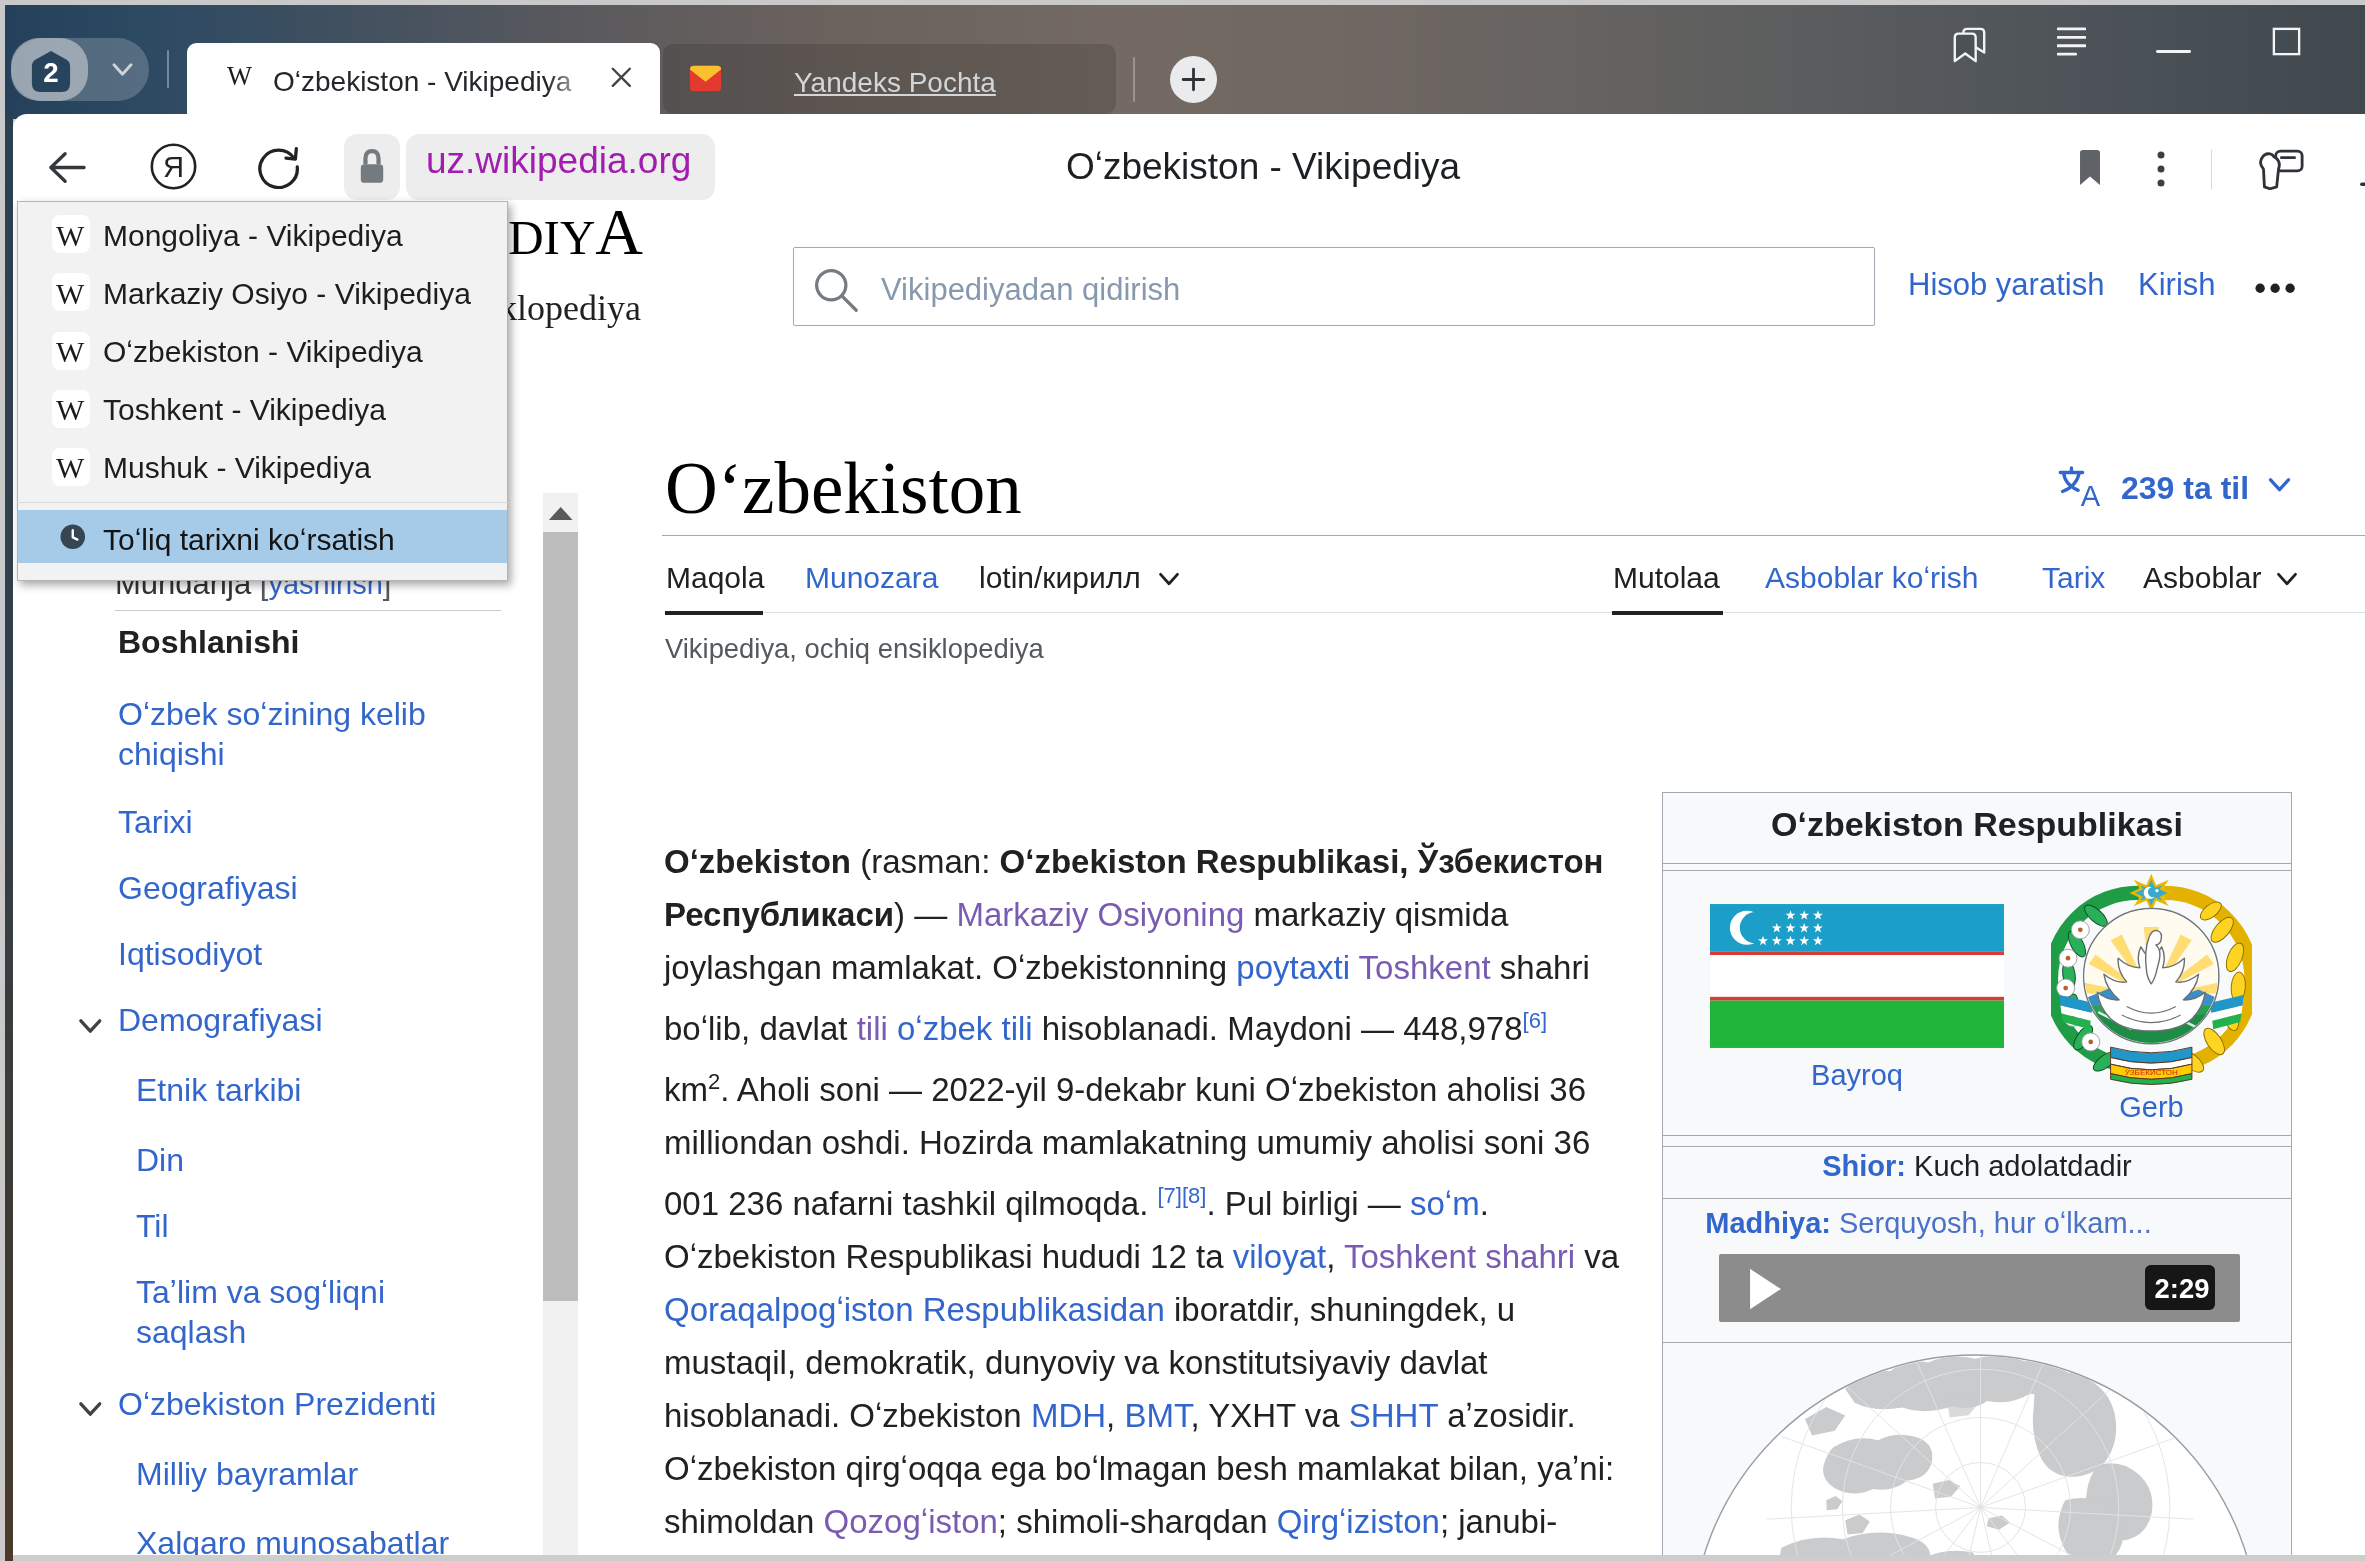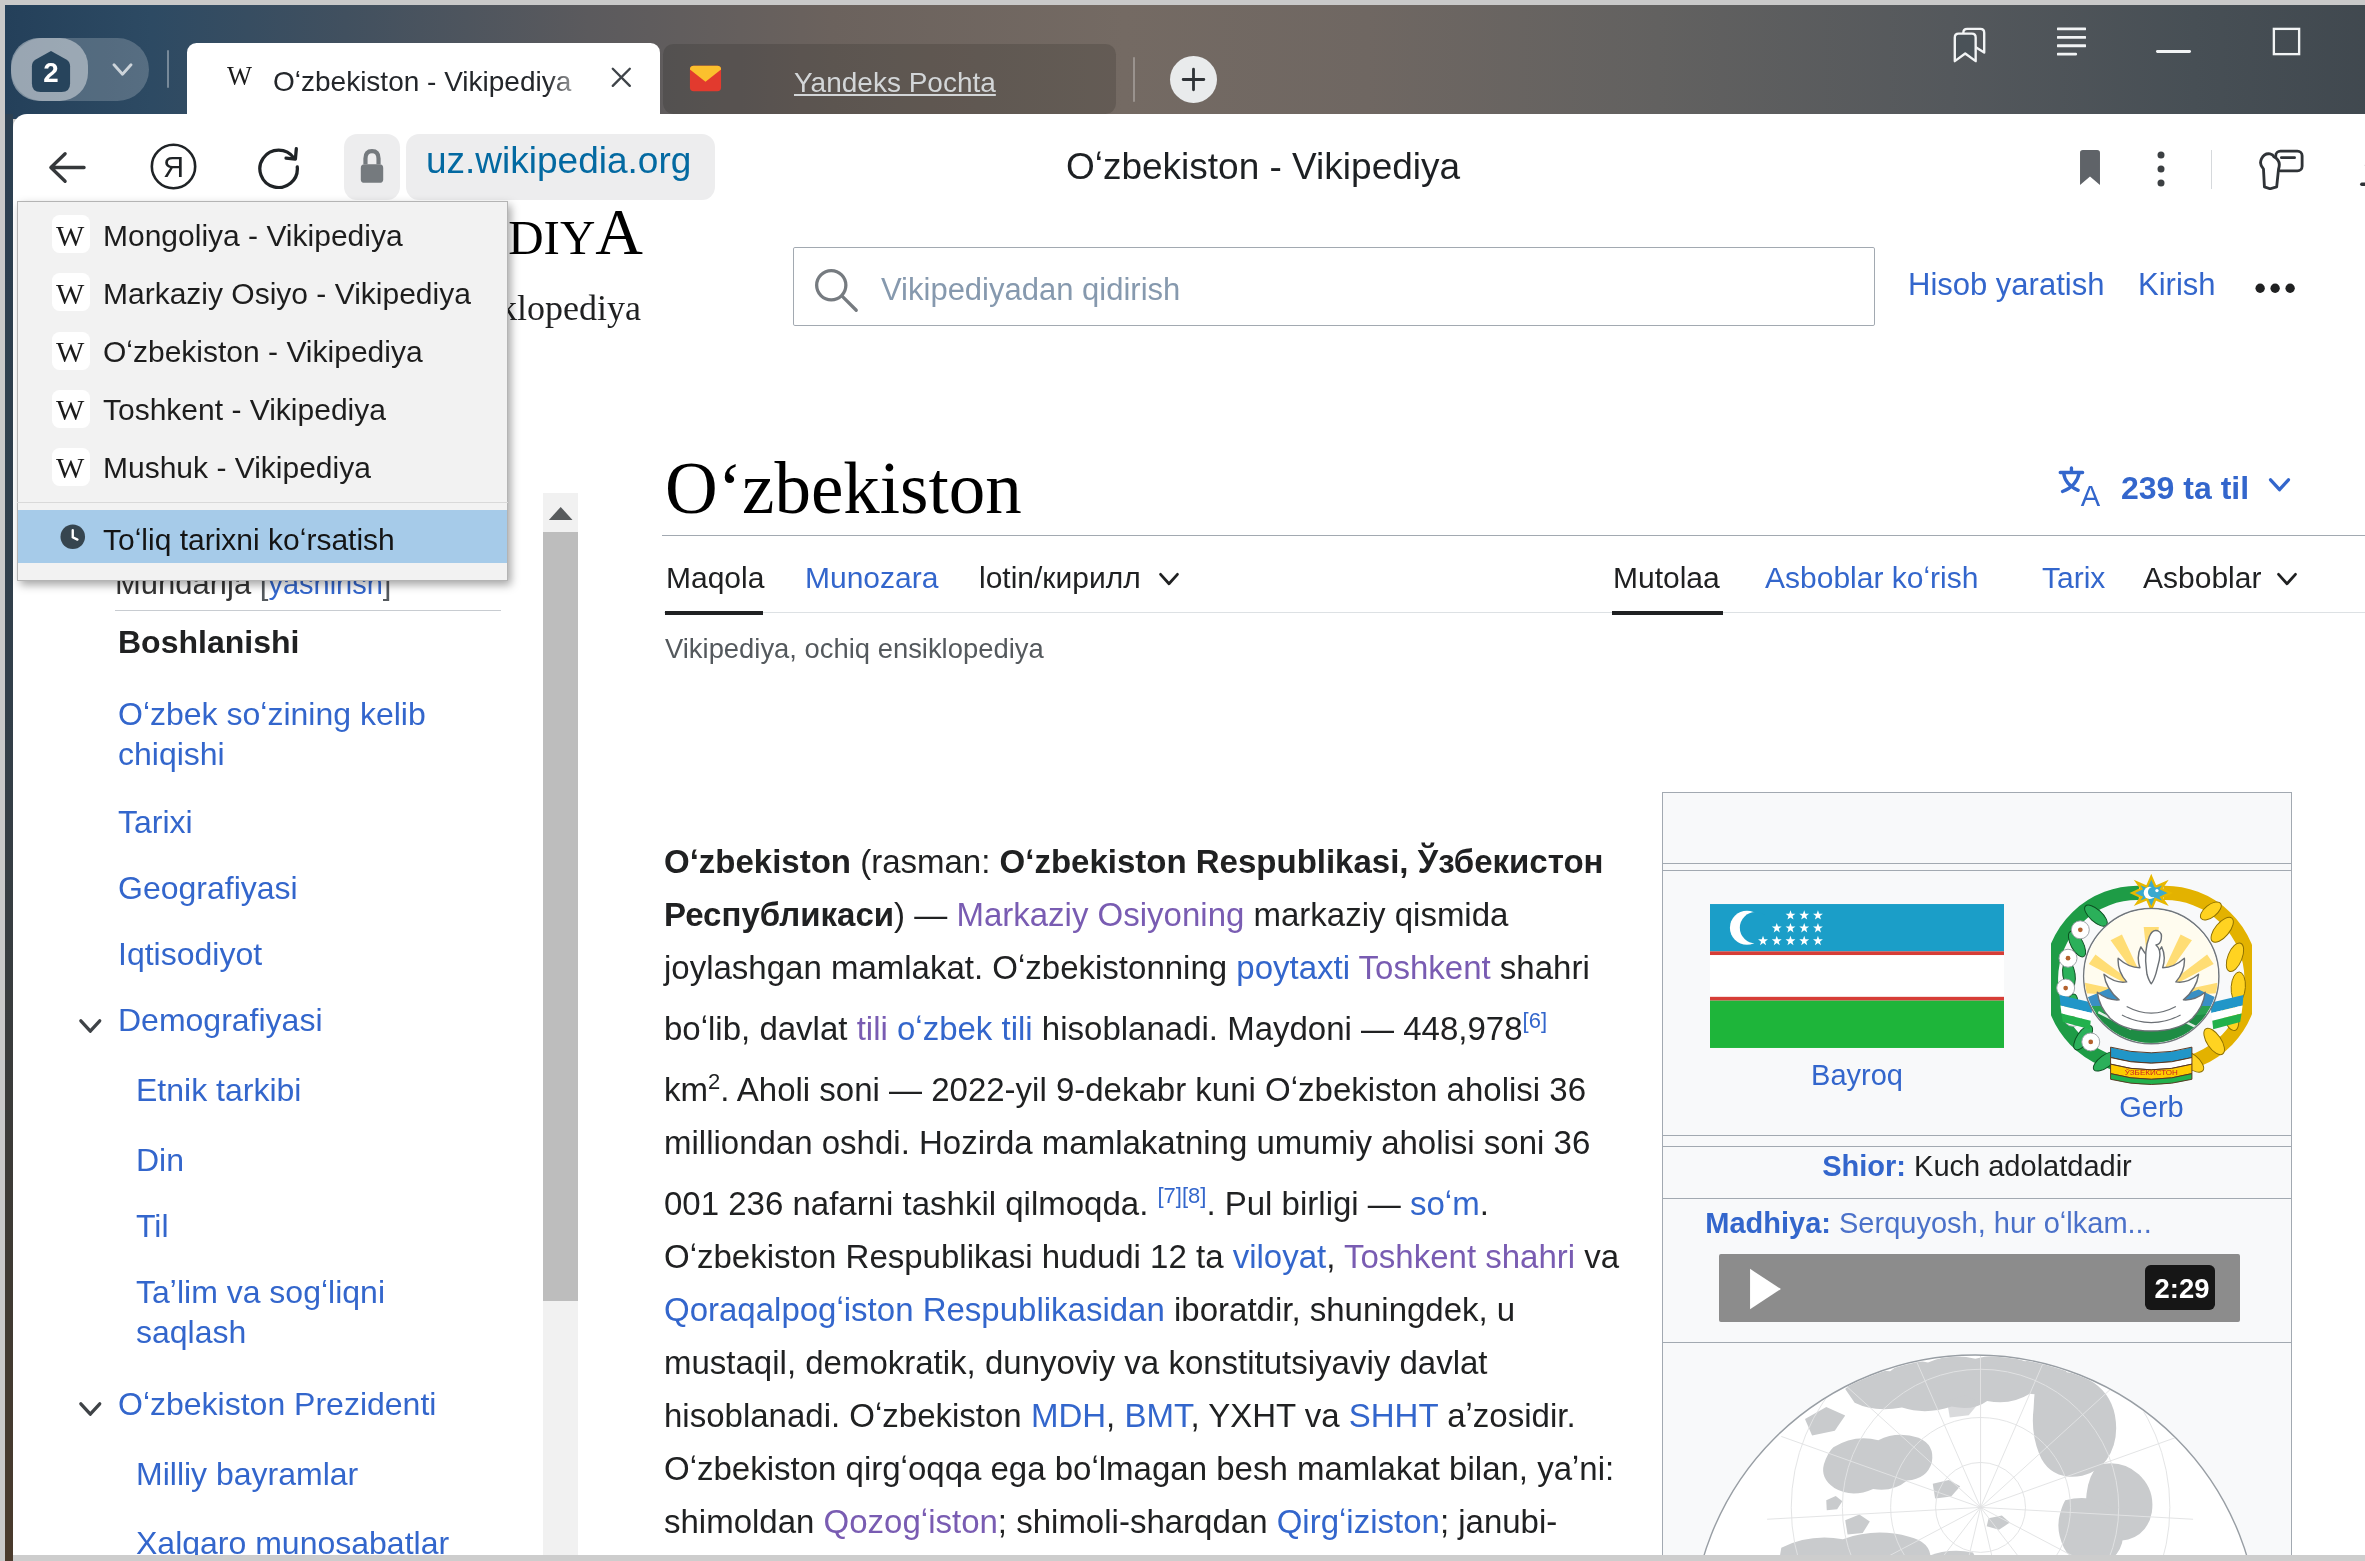--- a/index.html
+++ b/index.html
@@ -73,21 +73,21 @@
 <svg class="abs" style="left:257px;top:145px;" width="44" height="44" viewBox="0 0 94 94">
  <path d="M79 28 A40 40 0 1 0 86 47" fill="none" stroke="#1f2326" stroke-width="7" stroke-linecap="round"></path>
  <path d="M62 28 L82 30 L84 8" fill="none" stroke="#1f2326" stroke-width="7" stroke-linecap="round" stroke-linejoin="round"></path>
 </svg>
 <div class="abs" style="left:344px;top:134px;width:56px;height:66px;background:#ededee;border-radius:13.2px;"></div>
 <svg class="abs" style="left:358px;top:148px;" width="28" height="38" viewBox="0 0 60 80">
  <rect x="6" y="34" width="48" height="40" rx="8" fill="#757a7e"></rect>
  <path d="M16 34 L16 22 Q16 6 30 6 Q44 6 44 22 L44 34" fill="none" stroke="#757a7e" stroke-width="9"></path>
 </svg>
 <div class="abs" style="left:406px;top:134px;width:309px;height:66px;background:#ededee;border-radius:13.2px;"></div>
-<div class="abs" style="left:426px;top:142px;font-size:37px;line-height:1;color:#0369a1;">uz.wikipedia.org</div>
+<div class="abs" style="left:426px;top:142px;font-size:37px;line-height:1;color:#a21caf;">uz.wikipedia.org</div>
 <div class="abs" style="left:965px;top:148px;width:596px;text-align:center;font-size:37px;line-height:1;color:#1d2023;">Oʻzbekiston - Vikipediya</div>
 
 <svg class="abs" style="left:2078px;top:149px;" width="24" height="38" viewBox="0 0 50 80">
  <path d="M4 8 Q4 2 10 2 L40 2 Q46 2 46 8 L46 76 L25 58 L4 76 Z" fill="#5f6368"></path>
 </svg>
 <svg class="abs" style="left:2154px;top:151px;" width="14" height="36" viewBox="0 0 30 76">
  <circle cx="15" cy="8" r="7.5" fill="#3c4043"></circle>
       <circle cx="15" cy="38" r="7.5" fill="#3c4043"></circle>
       <circle cx="15" cy="68" r="7.5" fill="#3c4043"></circle>
 </svg>
@@ -187,20 +187,21 @@
 <div class="abs" style="left:136px;top:1272px;line-height:40px;color:#3366cc;">Taʼlim va sogʻliqni<br>saqlash</div>
 <svg class="abs" style="left:78px;top:1401px;" width="24.6" height="17" viewBox="0 0 52 36">
         <path d="M6 6 L26 28 L46 6" fill="none" stroke="#3f4347" stroke-width="7" stroke-linecap="round" stroke-linejoin="round"></path>
       </svg>
 <div class="abs" style="left:118px;top:1388px;line-height:1;color:#3366cc;">Oʻzbekiston Prezidenti</div>
 <div class="abs" style="left:136px;top:1458px;line-height:1;color:#3366cc;">Milliy bayramlar</div>
 <div class="abs" style="left:136px;top:1527px;line-height:1;color:#3366cc;">Xalqaro munosabatlar</div>
 </div>
 
 <div class="abs" style="left:1662px;top:792px;width:630px;height:769px;background:#f8f9fa;border:0.9px solid #a2a9b1;box-sizing:border-box;"></div>
+<div class="abs" style="left:1662px;top:807px;width:630px;text-align:center;font-size:34px;line-height:1;font-weight:bold;color:#202122;">Oʻzbekiston Respublikasi</div>
 <div class="abs" style="left:1663px;top:863px;width:628px;height:0.9px;background:#a2a9b1;"></div>
 <div class="abs" style="left:1663px;top:870px;width:628px;height:0.9px;background:#a2a9b1;"></div>
 
 <svg class="abs" style="left:1710px;top:904px;" width="294" height="144" viewBox="0 0 621 304">
  <rect width="621" height="100" fill="#1b9ec8"></rect>
  <rect y="100" width="621" height="8" fill="#d63d36"></rect>
  <rect y="108" width="621" height="88" fill="#ffffff"></rect>
  <rect y="196" width="621" height="8" fill="#d63d36"></rect>
  <rect y="204" width="621" height="100" fill="#1eb53a"></rect>
  <circle cx="78" cy="50" r="36" fill="#ffffff"></circle>

